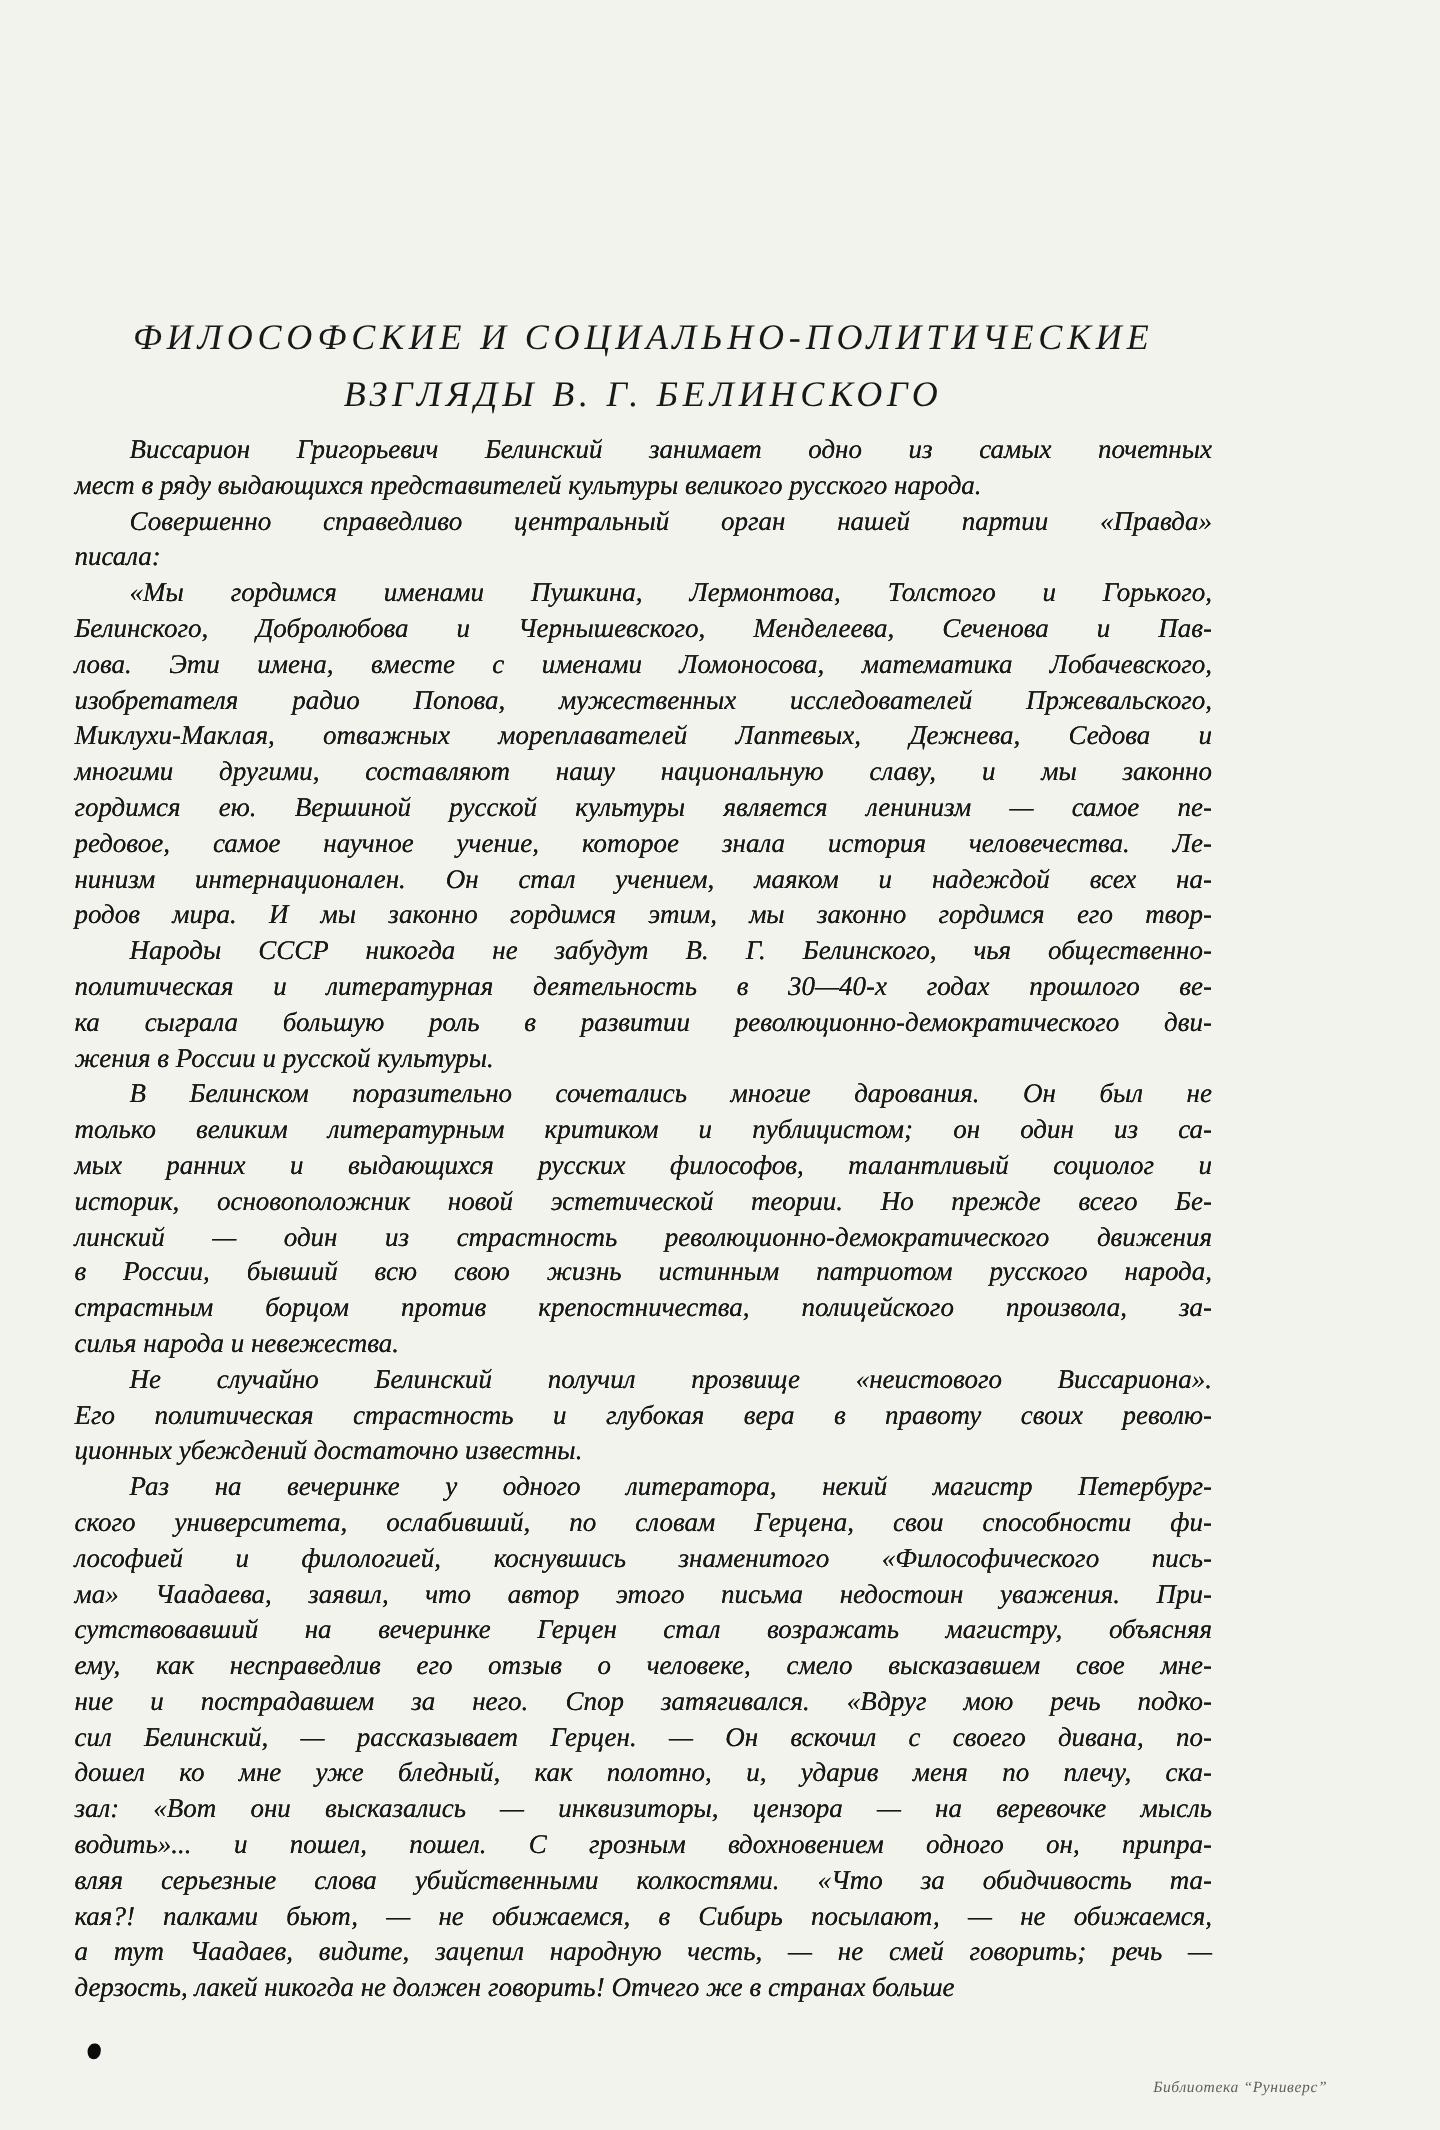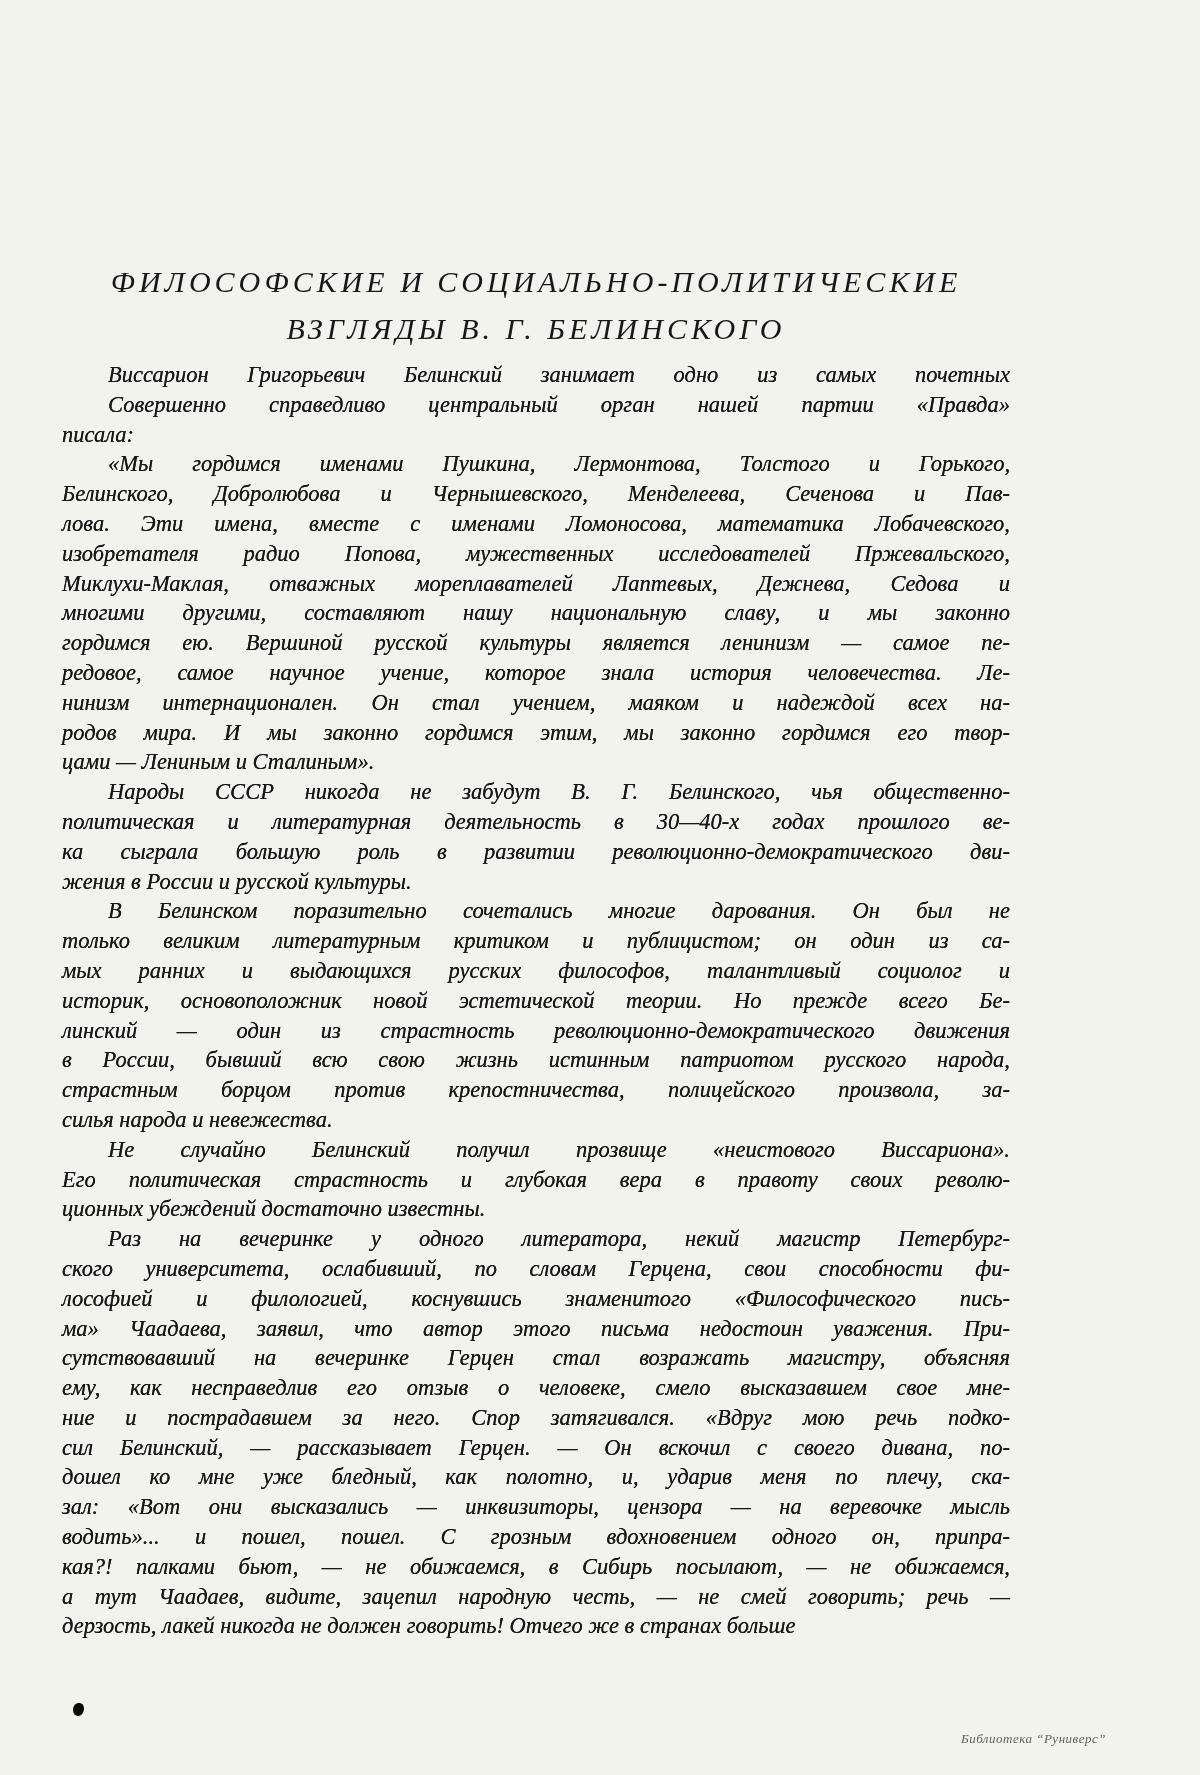--- a/index.html
+++ b/index.html
@@ -77,37 +77,37 @@
 <div class="page">
 
   <div class="title-block">
     <div class="title-line">ФИЛОСОФСКИЕ И СОЦИАЛЬНО-ПОЛИТИЧЕСКИЕ</div>
     <div class="title-line">ВЗГЛЯДЫ В. Г. БЕЛИНСКОГО</div>
   </div>
 
   <div class="text-body">
       <div class="paragraph">
         <div class="line indent just">Виссарион Григорьевич Белинский занимает одно из самых почетных</div>
+        <div class="line">мест в ряду выдающихся представителей культуры великого русского народа.</div>
       </div>
       <div class="paragraph">
         <div class="line indent just">Совершенно справедливо центральный орган нашей партии «Правда»</div>
         <div class="line">писала:</div>
       </div>
       <div class="paragraph">
         <div class="line indent just">«Мы гордимся именами Пушкина, Лермонтова, Толстого и Горького,</div>
         <div class="line just">Белинского, Добролюбова и Чернышевского, Менделеева, Сеченова и Пав-</div>
         <div class="line just">лова. Эти имена, вместе с именами Ломоносова, математика Лобачевского,</div>
         <div class="line just">изобретателя радио Попова, мужественных исследователей Пржевальского,</div>
         <div class="line just">Миклухи-Маклая, отважных мореплавателей Лаптевых, Дежнева, Седова и</div>
         <div class="line just">многими другими, составляют нашу национальную славу, и мы законно</div>
         <div class="line just">гордимся ею. Вершиной русской культуры является ленинизм — самое пе-</div>
         <div class="line just">редовое, самое научное учение, которое знала история человечества. Ле-</div>
         <div class="line just">нинизм интернационален. Он стал учением, маяком и надеждой всех на-</div>
         <div class="line just">родов мира. И мы законно гордимся этим, мы законно гордимся его твор-</div>
-        <div class="line">цами — Лениным и Сталиным».</div>
       </div>
       <div class="paragraph">
         <div class="line indent just">Народы СССР никогда не забудут В. Г. Белинского, чья общественно-</div>
         <div class="line just">политическая и литературная деятельность в 30—40-х годах прошлого ве-</div>
         <div class="line just">ка сыграла большую роль в развитии революционно-демократического дви-</div>
         <div class="line">жения в России и русской культуры.</div>
       </div>
       <div class="paragraph">
         <div class="line indent just">В Белинском поразительно сочетались многие дарования. Он был не</div>
         <div class="line just">только великим литературным критиком и публицистом; он один из са-</div>
@@ -128,20 +128,21 @@
         <div class="line just">ского университета, ослабивший, по словам Герцена, свои способности фи-</div>
         <div class="line just">лософией и филологией, коснувшись знаменитого «Философического пись-</div>
         <div class="line just">ма» Чаадаева, заявил, что автор этого письма недостоин уважения. При-</div>
         <div class="line just">сутствовавший на вечеринке Герцен стал возражать магистру, объясняя</div>
         <div class="line just">ему, как несправедлив его отзыв о человеке, смело высказавшем свое мне-</div>
         <div class="line just">ние и пострадавшем за него. Спор затягивался. «Вдруг мою речь подко-</div>
         <div class="line just">сил Белинский, — рассказывает Герцен. — Он вскочил с своего дивана, по-</div>
         <div class="line just">дошел ко мне уже бледный, как полотно, и, ударив меня по плечу, ска-</div>
         <div class="line just">зал: «Вот они высказались — инквизиторы, цензора — на веревочке мысль</div>
         <div class="line just">водить»... и пошел, пошел. С грозным вдохновением одного он, припра-</div>
+        <div class="line just">вляя серьезные слова убийственными колкостями. «Что за обидчивость та-</div>
         <div class="line just">кая?! палками бьют, — не обижаемся, в Сибирь посылают, — не обижаемся,</div>
         <div class="line just">а тут Чаадаев, видите, зацепил народную честь, — не смей говорить; речь —</div>
         <div class="line">дерзость, лакей никогда не должен говорить! Отчего же в странах больше</div>
       </div>
     </div>
 
   <div class="footnote-mark"></div>
 
   <div class="watermark">Библиотека “Руниверс”</div>
 

